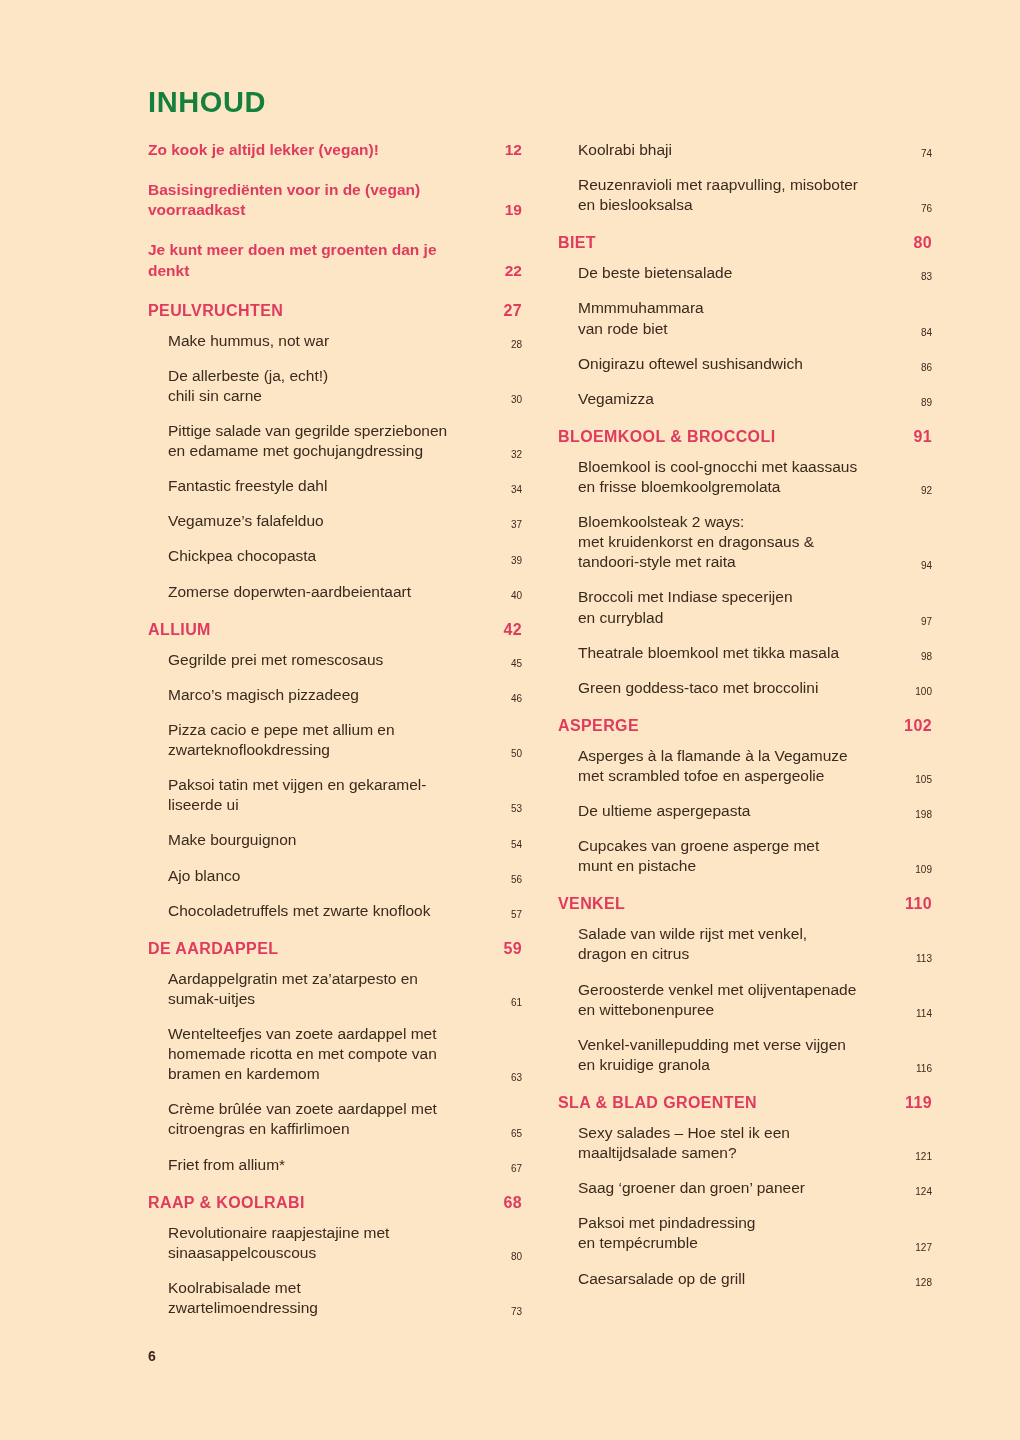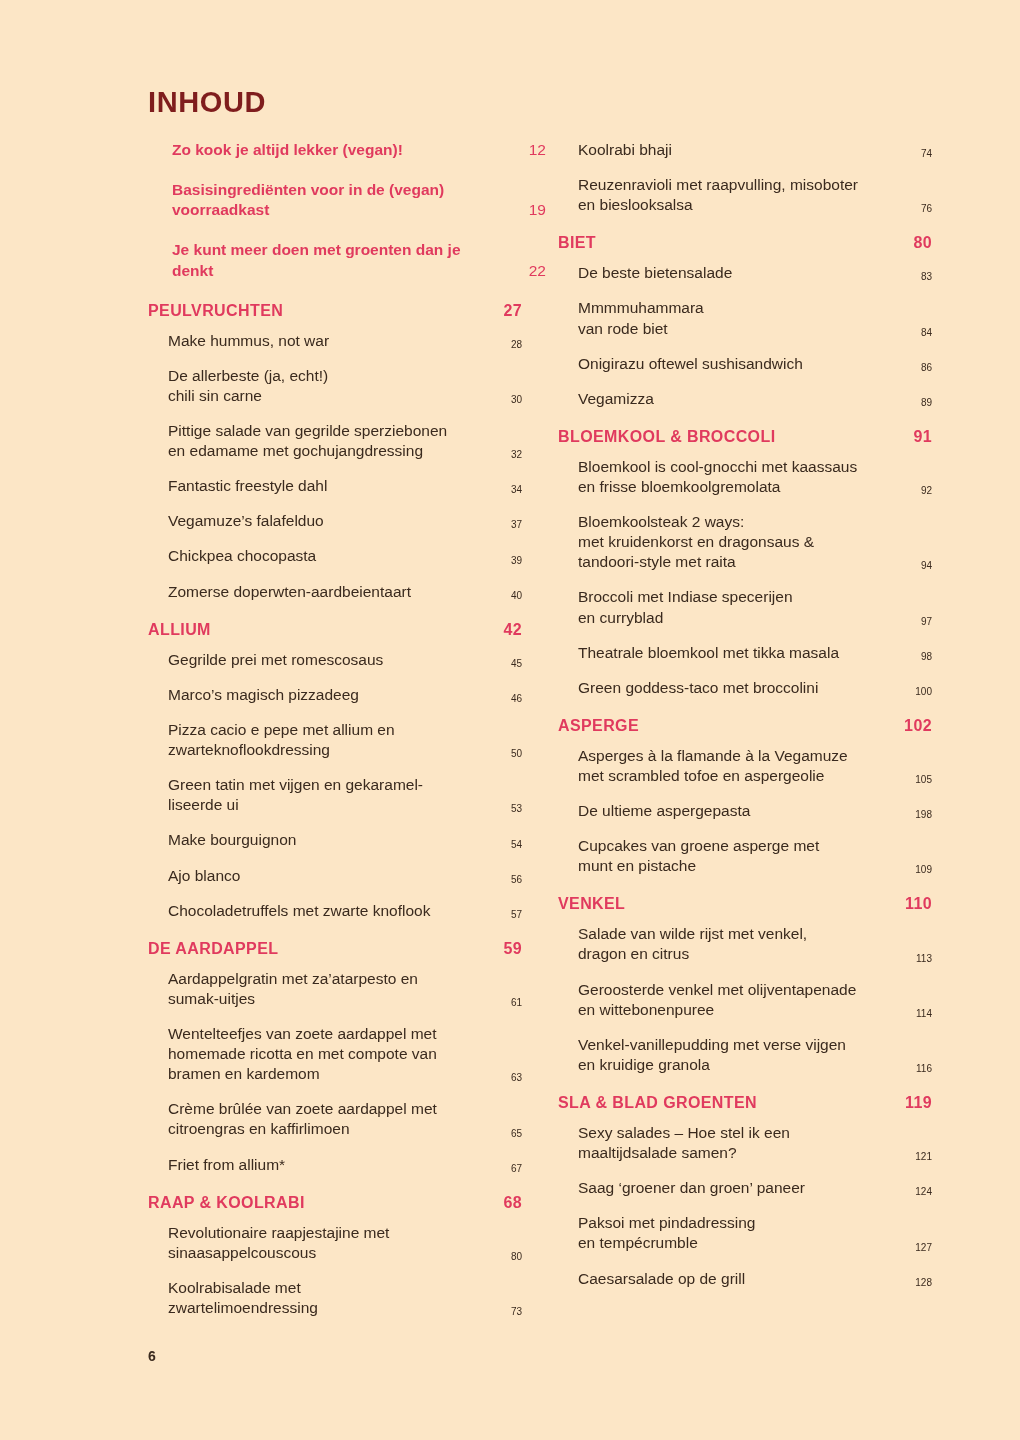--- a/index.html
+++ b/index.html
@@ -17,21 +17,21 @@
   .page {
     position: absolute;
     inset: 0;
   }
   .toc-title {
     position: absolute;
     left: 148px;
     top: 86px;
     font-size: 29px;
     font-weight: bold;
-    color: #7f1d1d;
+    color: #15803d;
     letter-spacing: 0.6px;
   }
   .col {
     position: absolute;
     top: 140px;
   }
   .col-left  { left: 148px; width: 374px; }
   .col-right { left: 558px; width: 374px; }
 
   
@@ -51,23 +51,22 @@
     text-align: right;
     line-height: 1.30;
   }
 
   
   .intro {
     margin-bottom: 20px;
     color: #E03A5E;
     font-weight: bold;
     font-size: 15.5px;
-    margin-left: 24px;
-  }
-  .intro .num { font-size: 15.5px; font-weight: normal; }
+  }
+  .intro .num { font-size: 15.5px; font-weight: bold; }
 
   
   .section-head {
     margin-top: 18px;
     margin-bottom: 9px;
     color: #E03A5E;
     font-weight: bold;
     font-size: 16px;
     letter-spacing: 0.4px;
   }
@@ -161,21 +160,21 @@
       <div class="row entry">
         <span class="txt">Marco’s magisch pizzadeeg</span>
         <span class="num">46</span>
       </div>
       <div class="row entry">
         <span class="txt">Pizza cacio e pepe met allium en
 zwarteknoflookdressing</span>
         <span class="num">50</span>
       </div>
       <div class="row entry">
-        <span class="txt">Green tatin met vijgen en gekaramel-
+        <span class="txt">Paksoi tatin met vijgen en gekaramel-
 liseerde ui</span>
         <span class="num">53</span>
       </div>
       <div class="row entry">
         <span class="txt">Make bourguignon</span>
         <span class="num">54</span>
       </div>
       <div class="row entry">
         <span class="txt">Ajo blanco</span>
         <span class="num">56</span>

